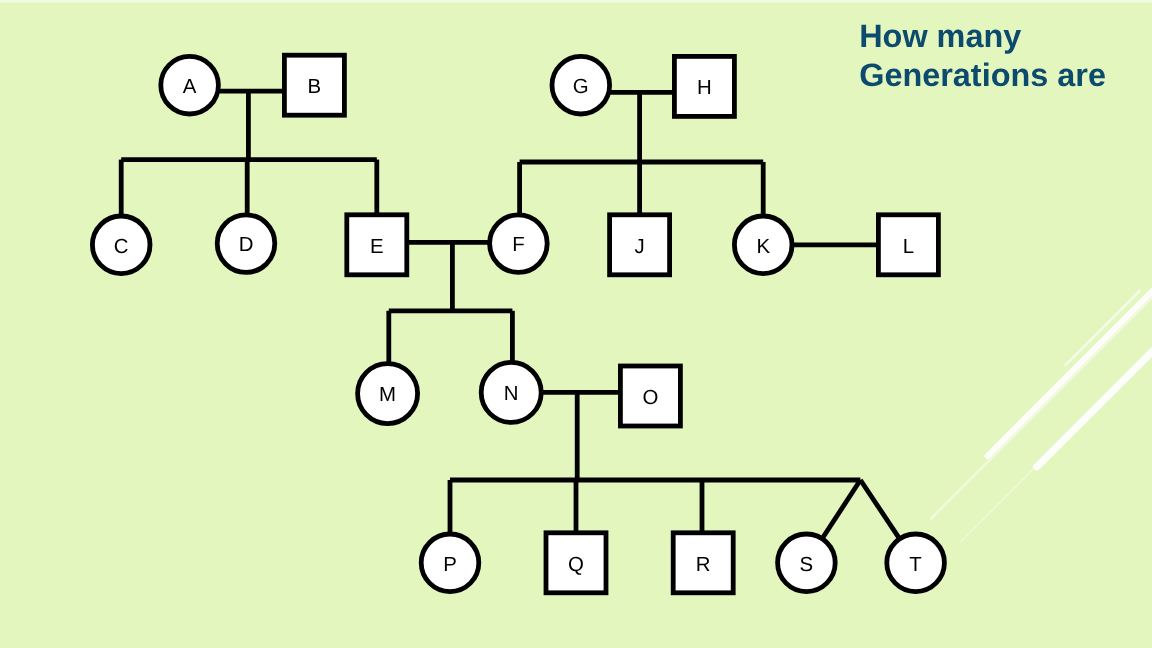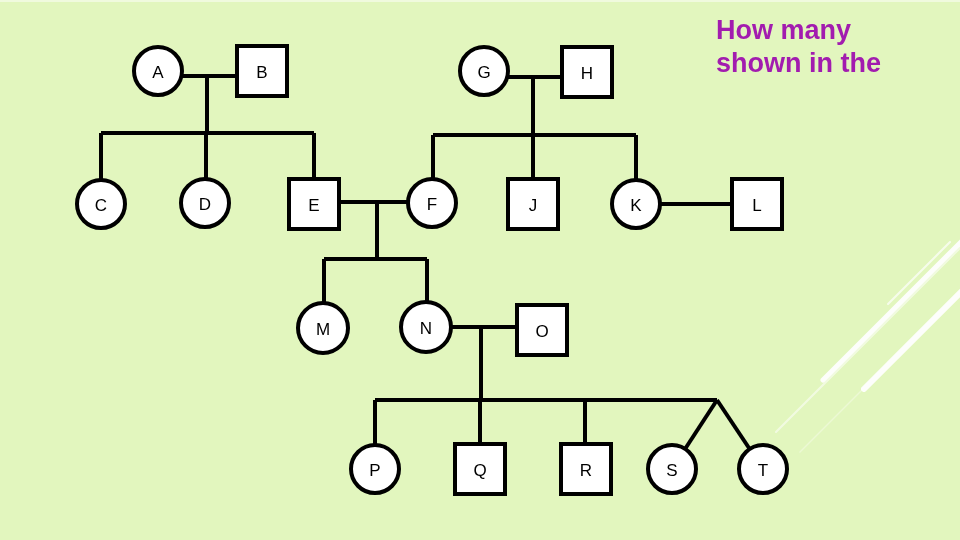--- a/index.html
+++ b/index.html
@@ -15,21 +15,21 @@
     font-family: "Liberation Sans", sans-serif;
     font-size: 17px;
     fill: #000000;
     text-anchor: middle;
     dominant-baseline: central;
   }
   .slide-title {
     position: absolute;
     left: 716px; top: 14px;
     width: 238px;
-    color: #a21caf;
+    color: #0c4a6e;
     font-weight: 700;
     font-size: 27px;
     line-height: 33px;
     letter-spacing: 0px;
   }
   .slide-title .qmark {
     font-weight: 400;
     font-size: 33px;
   }
 </style>
@@ -160,14 +160,14 @@
     </g>
     <g>
       <circle cx="763" cy="469" r="24"></circle>
       <text x="763" y="470" stroke="none" fill="#000">T</text>
     </g>
   </g>
 </svg>
 
 <div class="slide-title">
   <div>How many</div>
-  <div>shown in the</div>
+  <div>Generations are</div>
 </div>
 
 </body></html>

